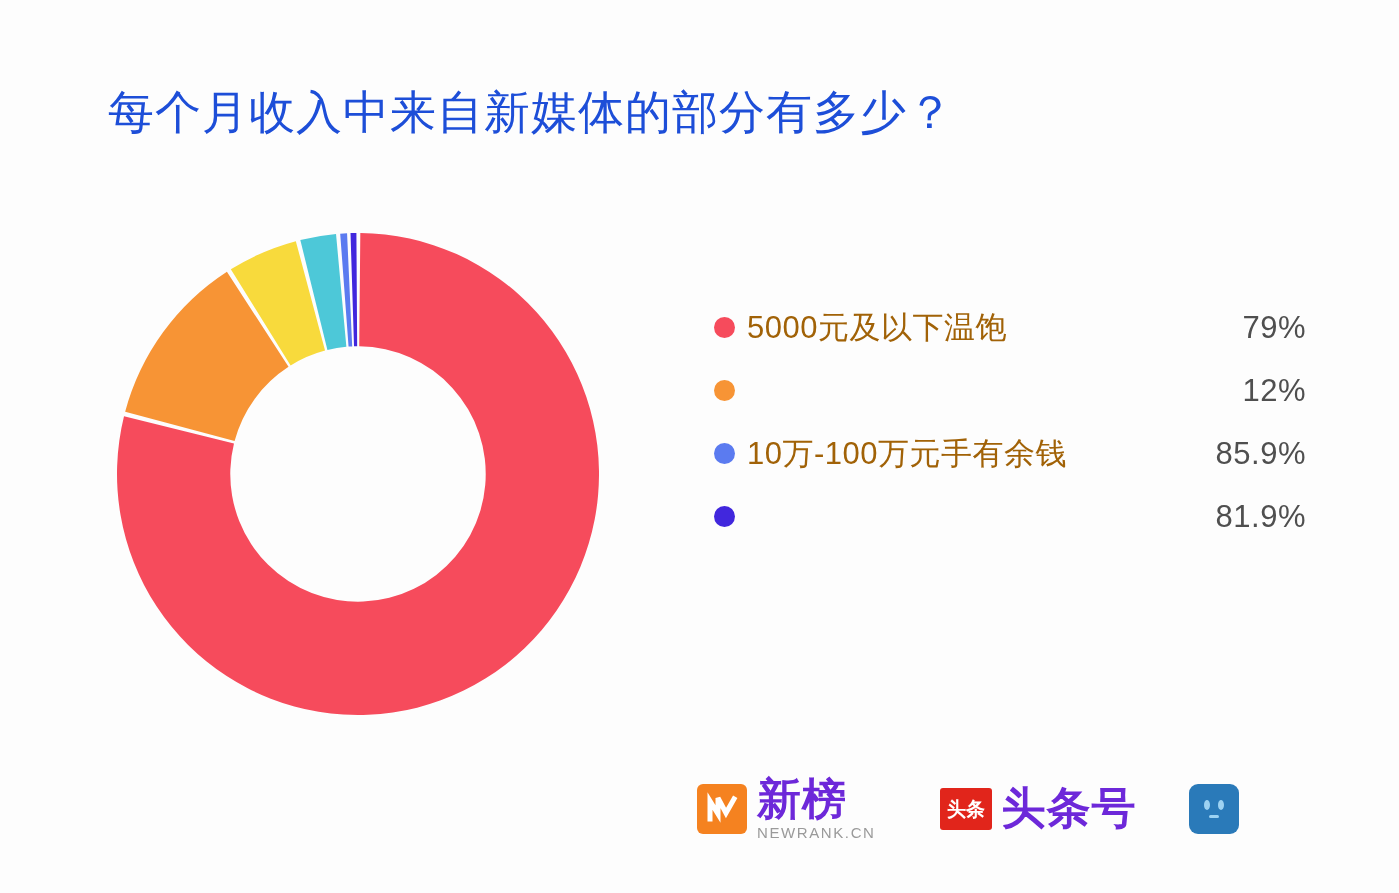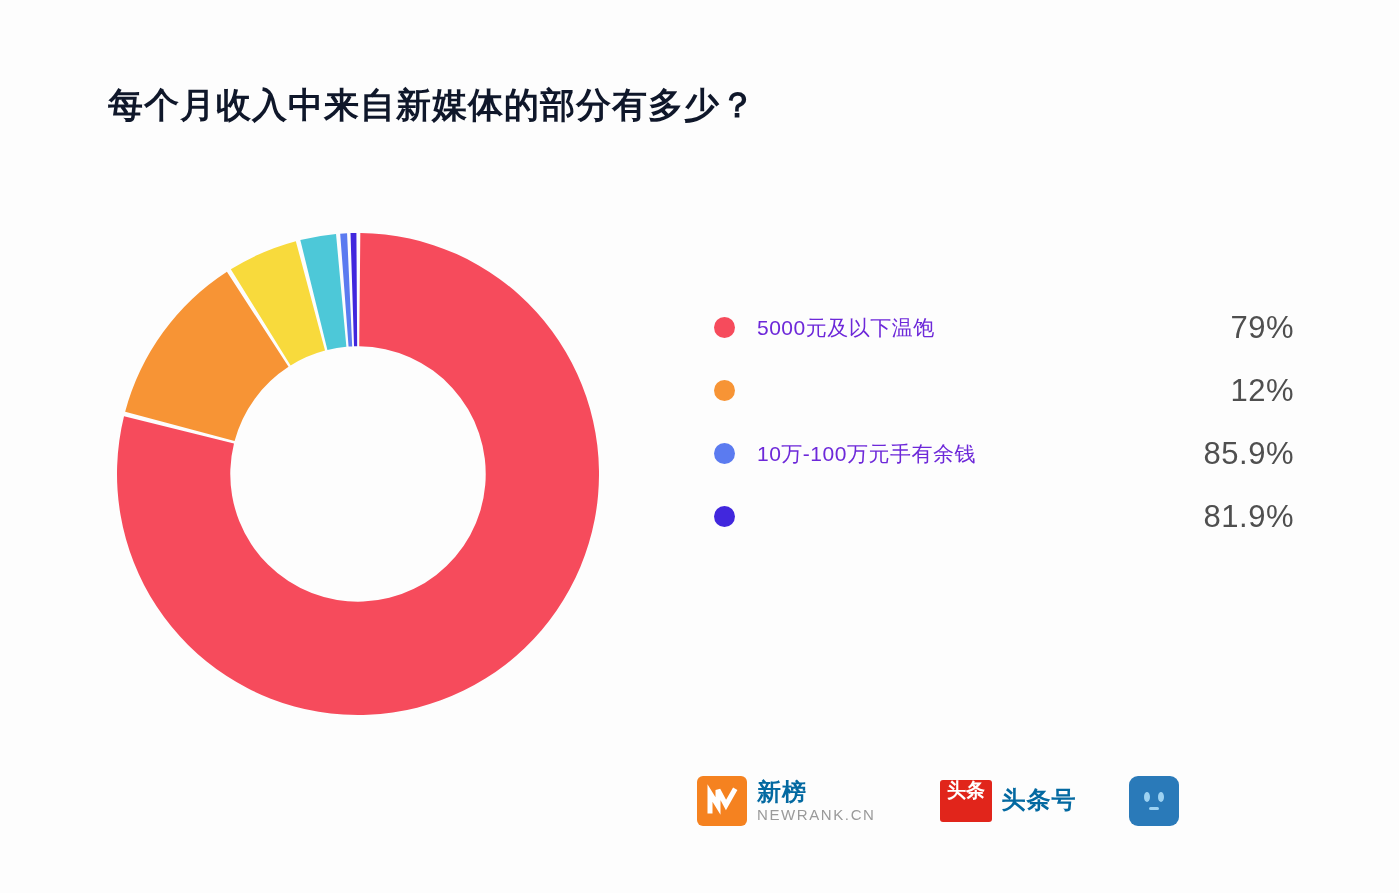--- a/index.html
+++ b/index.html
@@ -17,23 +17,23 @@
     height: 893px;
     background: #fdfdfd;
     overflow: hidden;
   }
 
   
   #chart-title {
     position: absolute;
     left: 108px;
     top: 82px;
-    font-size: 35px;
-    font-weight: bold;
-    color: #0f172a;
+    font-size: 46px;
+    font-weight: normal;
+    color: #1d4ed8;
     letter-spacing: 1px;
     white-space: nowrap;
   }
 
   
   #donut-wrap {
     position: absolute;
     left: 117px;
     top: 233px;
     width: 482px;
@@ -59,29 +59,29 @@
     align-items: center;
   }
   .legend-dot {
     width: 21px;
     height: 21px;
     border-radius: 50%;
     flex: 0 0 auto;
     margin-left: 8px;
   }
   .legend-label {
-    margin-left: 22px;
-    font-size: 21px;
-    color: #6d28d9;
+    margin-left: 12px;
+    font-size: 31px;
+    color: #a16207;
     letter-spacing: 0.5px;
     white-space: nowrap;
   }
   .legend-value {
     position: absolute;
-    right: 12px;
+    right: 0;
     top: 50%;
     transform: translateY(-50%);
     font-size: 31px;
     color: #4f4f4f;
     text-align: right;
     letter-spacing: 0.5px;
     white-space: nowrap;
   }
 
   
@@ -102,23 +102,23 @@
     flex: 0 0 auto;
     position: relative;
   }
   .logo-text {
     margin-left: 10px;
     display: flex;
     flex-direction: column;
     justify-content: center;
   }
   .logo-cn {
-    font-size: 24px;
+    font-size: 44px;
     font-weight: bold;
-    color: #0369a1;
+    color: #6d28d9;
     letter-spacing: 1px;
     line-height: 1.05;
     white-space: nowrap;
   }
   .logo-en {
     font-size: 15px;
     color: #9a9a9a;
     letter-spacing: 1.6px;
     margin-top: 2px;
     white-space: nowrap;
@@ -130,20 +130,21 @@
     border-radius: 6px;
     display: flex;
     align-items: center;
     justify-content: center;
   }
   
   .mark-toutiao {
     background: #e1251b;
     border-radius: 3px;
     display: flex;
+    align-items: center;
     justify-content: center;
     width: 52px;
     height: 42px;
   }
   .mark-toutiao span {
     color: #ffffff;
     font-size: 20px;
     font-weight: bold;
     line-height: 1;
     letter-spacing: 0;

